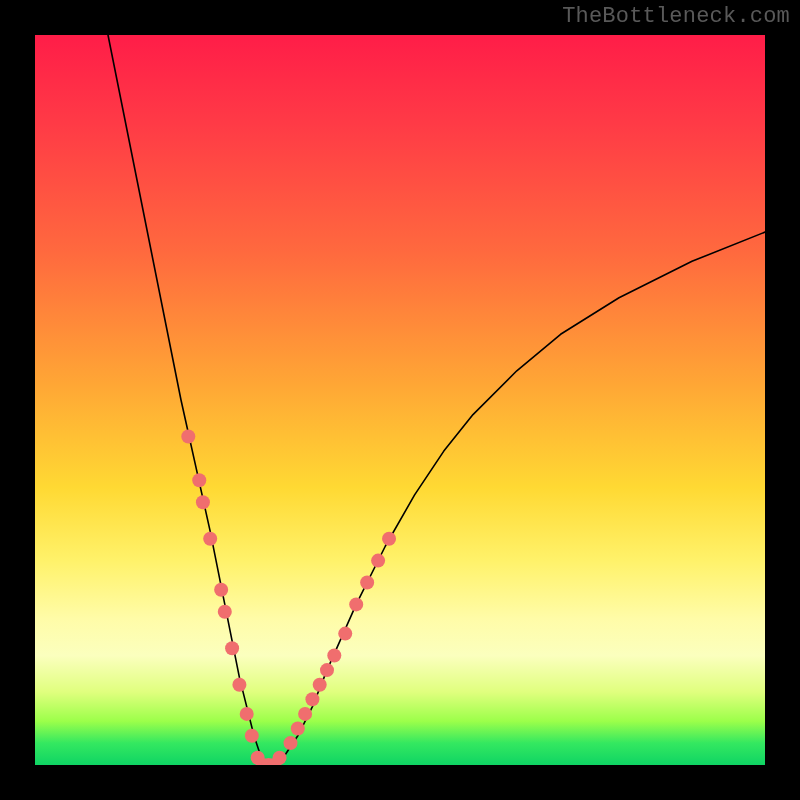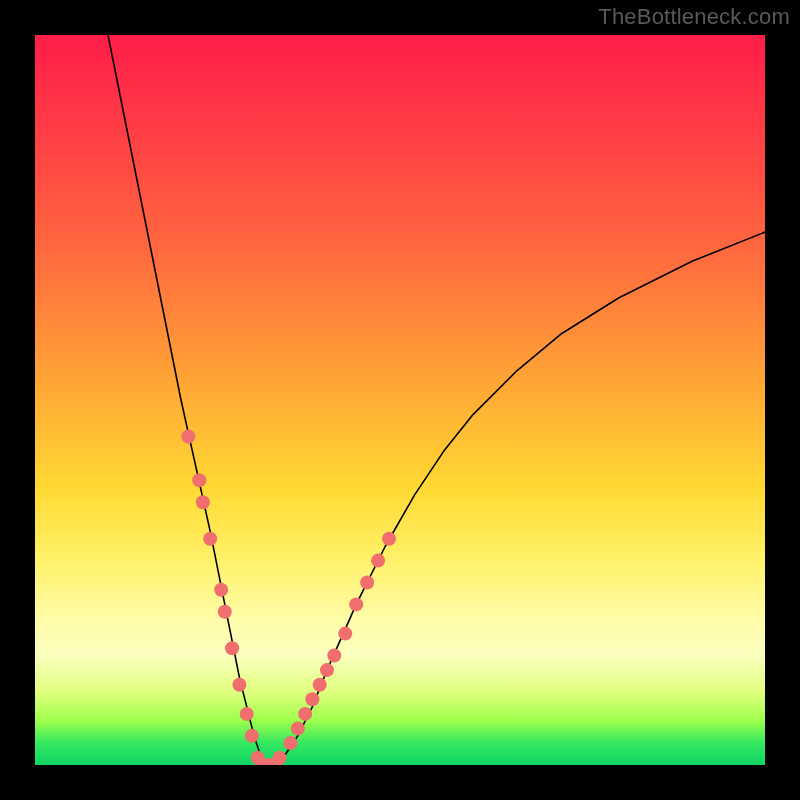--- a/index.html
+++ b/index.html
@@ -19,20 +19,21 @@
   }
   .watermark {
     position: absolute;
     top: 4px;
     right: 10px;
     color: #595959;
     font-size: 22px;
     font-weight: 400;
     letter-spacing: 0.2px;
     z-index: 5;
+    font-family: Liberation Mono, monospace;
   }
   .plot-area {
     position: absolute;
     left: 35px;
     top: 35px;
     width: 730px;
     height: 730px;
     
     background: linear-gradient(
       to bottom,

